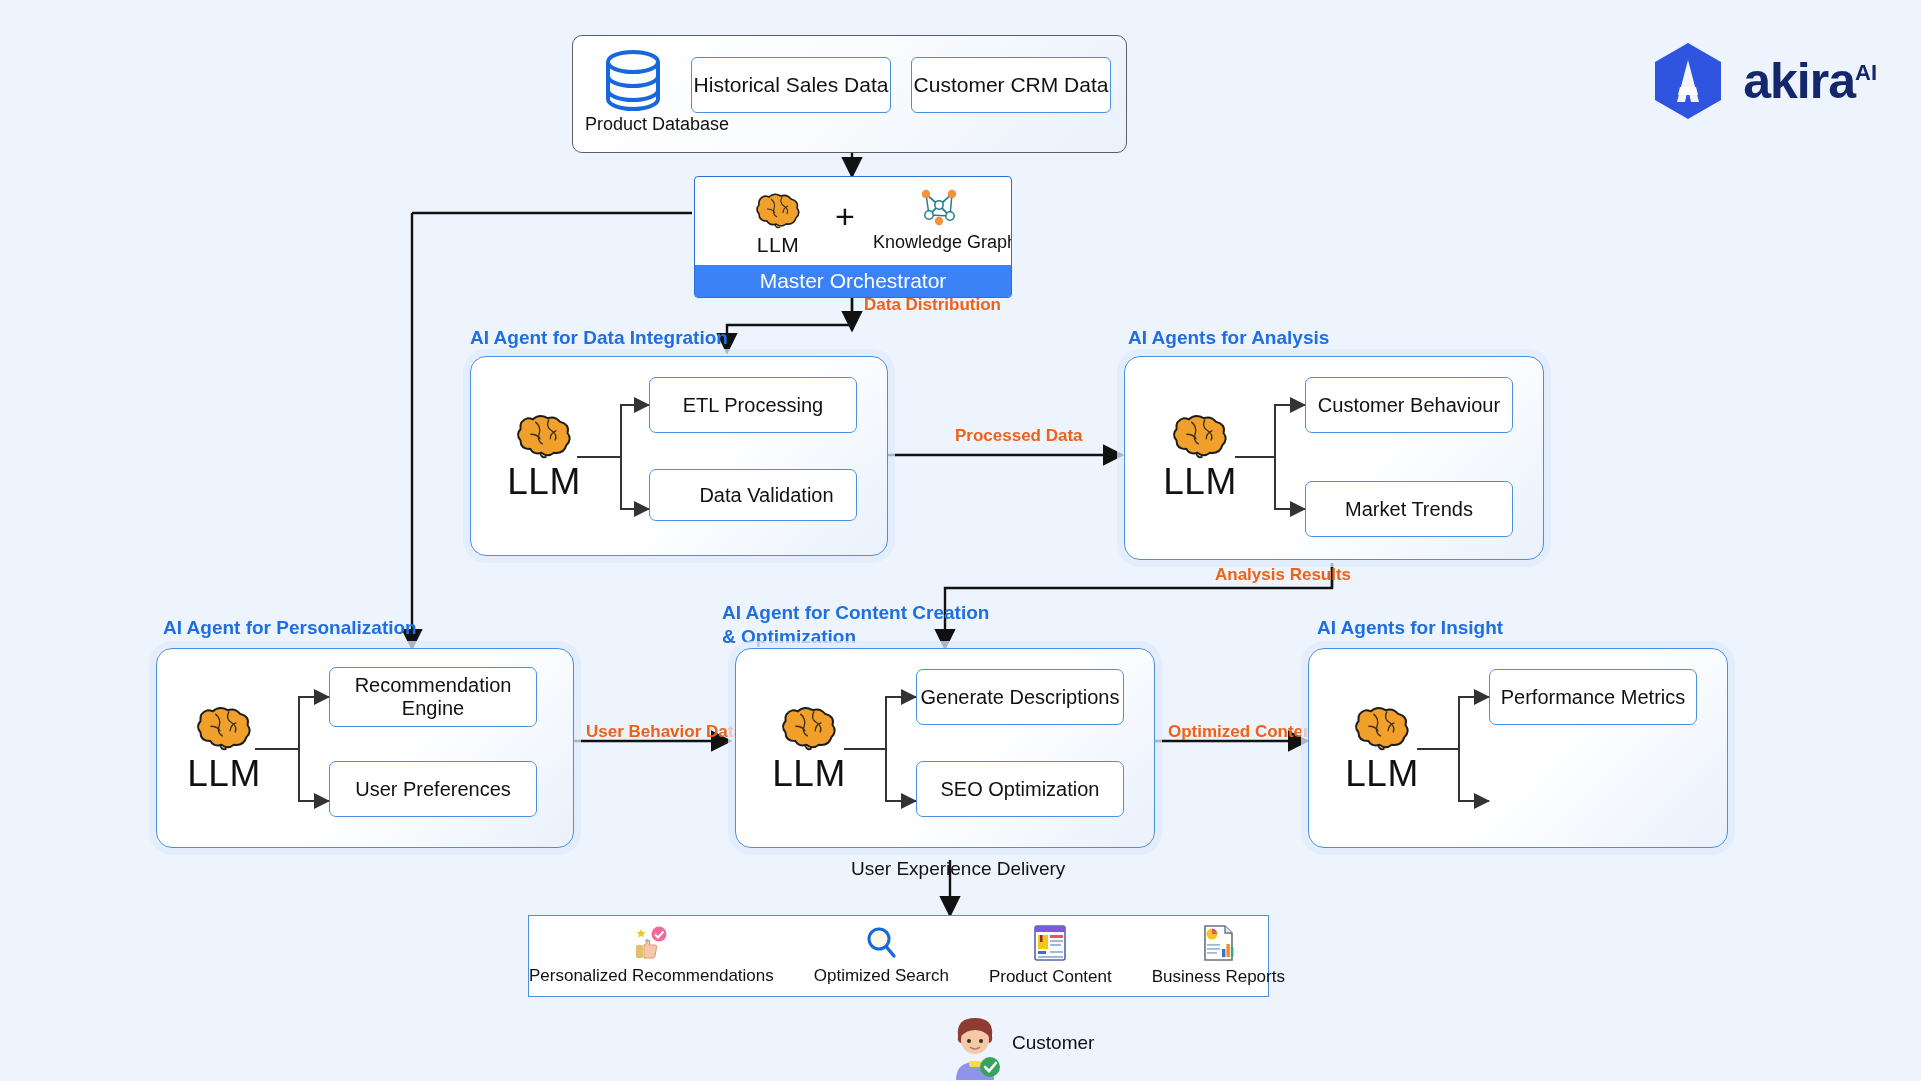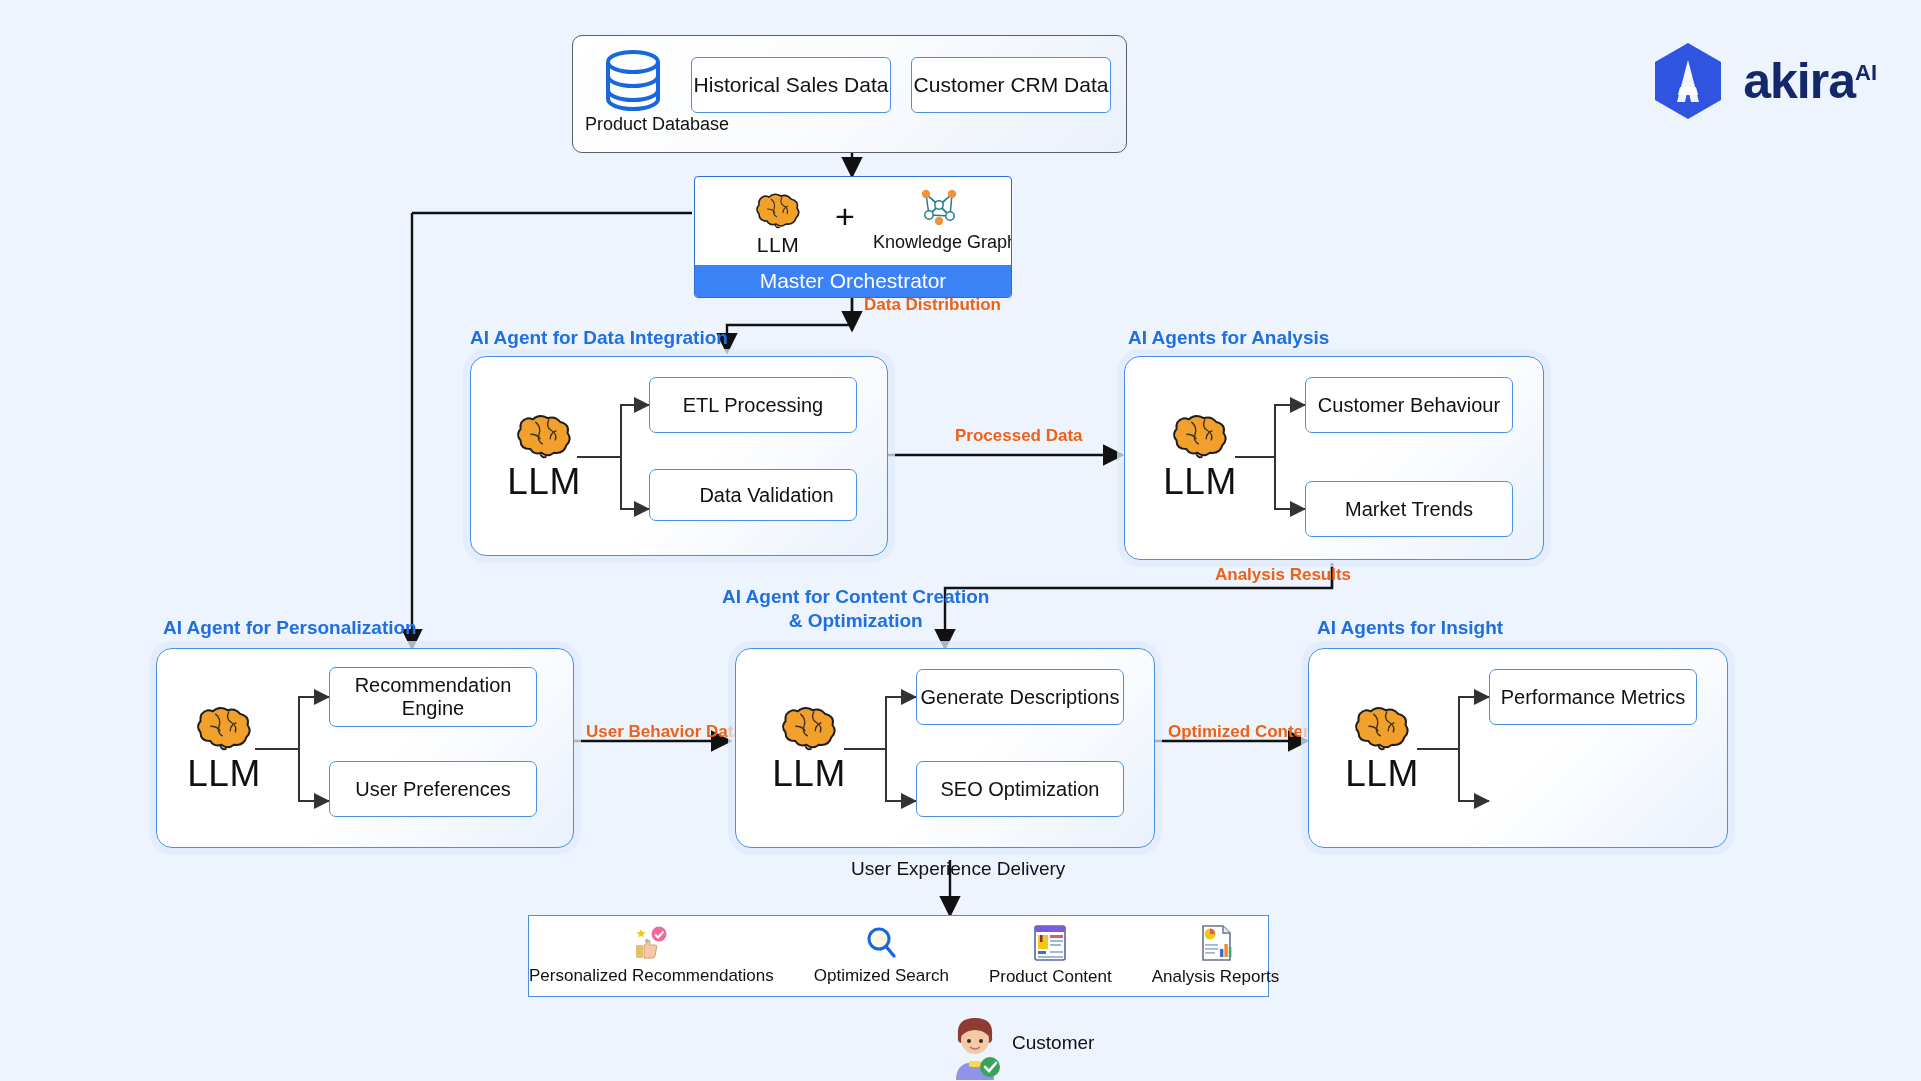--- a/index.html
+++ b/index.html
@@ -315,21 +315,21 @@
       <span>Recommendation
 Engine</span>
     </div>
     <div class="abs sub-box" style="left:172px; top:112px; width:208px; height:56px;">
       <span>User Preferences</span>
     </div>
   </div>
 
   <div class="abs flow-label" style="left:586px; top:722px;">User Behavior Data</div>
 
-  <div class="abs group-title" style="left:722px; top:585px;text-align:center;">AI Agent for Content Creation
+  <div class="abs group-title" style="left:722px; top:601px;">AI Agent for Content Creation
 &amp; Optimization</div>
   <div class="abs agent-group" style="left:735px; top:648px; width:420px; height:200px;">
     <svg class="abs" width="420" height="200" style="left:0; top:0;">
       <g stroke="#333" stroke-width="2" fill="none" marker-end="url(#ah2)">
         <path d="M108,100 L150,100 L150,48 L180,48"></path>
         <path d="M150,100 L150,152 L180,152"></path>
       </g>
     </svg>
     <div class="abs" style="left:30px; top:50px; width:86px; text-align:center;">
       <svg width="58" height="52" viewBox="0 0 46 42" style="margin:0 auto;">
@@ -426,21 +426,21 @@
         <path d="M23 1 v7 h7" fill="#e6e9f0" stroke="#6a7285" stroke-width="1.4"></path>
         <circle cx="10" cy="9" r="5.5" fill="#f5c518"></circle>
         <path d="M10 9 L10 3.5 A5.5 5.5 0 0 1 15 9 z" fill="#e0576a"></path>
         <rect x="5" y="19" width="13" height="1.8" fill="#9fb8d8"></rect>
         <rect x="5" y="23" width="13" height="1.8" fill="#9fb8d8"></rect>
         <rect x="5" y="27" width="10" height="1.8" fill="#9fb8d8"></rect>
         <rect x="20" y="24" width="3.4" height="8" fill="#3d6fd0"></rect>
         <rect x="24.4" y="19" width="3.4" height="13" fill="#f08a2c"></rect>
         <rect x="28.8" y="22" width="2.6" height="10" fill="#3fa86b"></rect>
       </svg>
-      <div class="cap">Analysis Reports</div>
+      <div class="cap">Business Reports</div>
     </div>
   </div>
 
   <div class="abs" style="left:940px; top:1010px; width:70px; height:66px;">
     <svg width="70" height="70" viewBox="0 0 70 70">
       <path d="M18 26 q-2 -18 17 -18 q19 0 17 18 q1 6 -3 7 l-28 0 q-4 -1 -3 -7 z" fill="#8e3b33"></path>
       <circle cx="35" cy="30" r="14" fill="#f3c9a8"></circle>
       <path d="M21 26 q3 -12 14 -12 q11 0 14 12 q-6 -6 -14 -6 q-8 0 -14 6 z" fill="#8e3b33"></path>
       <circle cx="29" cy="31" r="2" fill="#3a2a22"></circle>
       <circle cx="41" cy="31" r="2" fill="#3a2a22"></circle>

